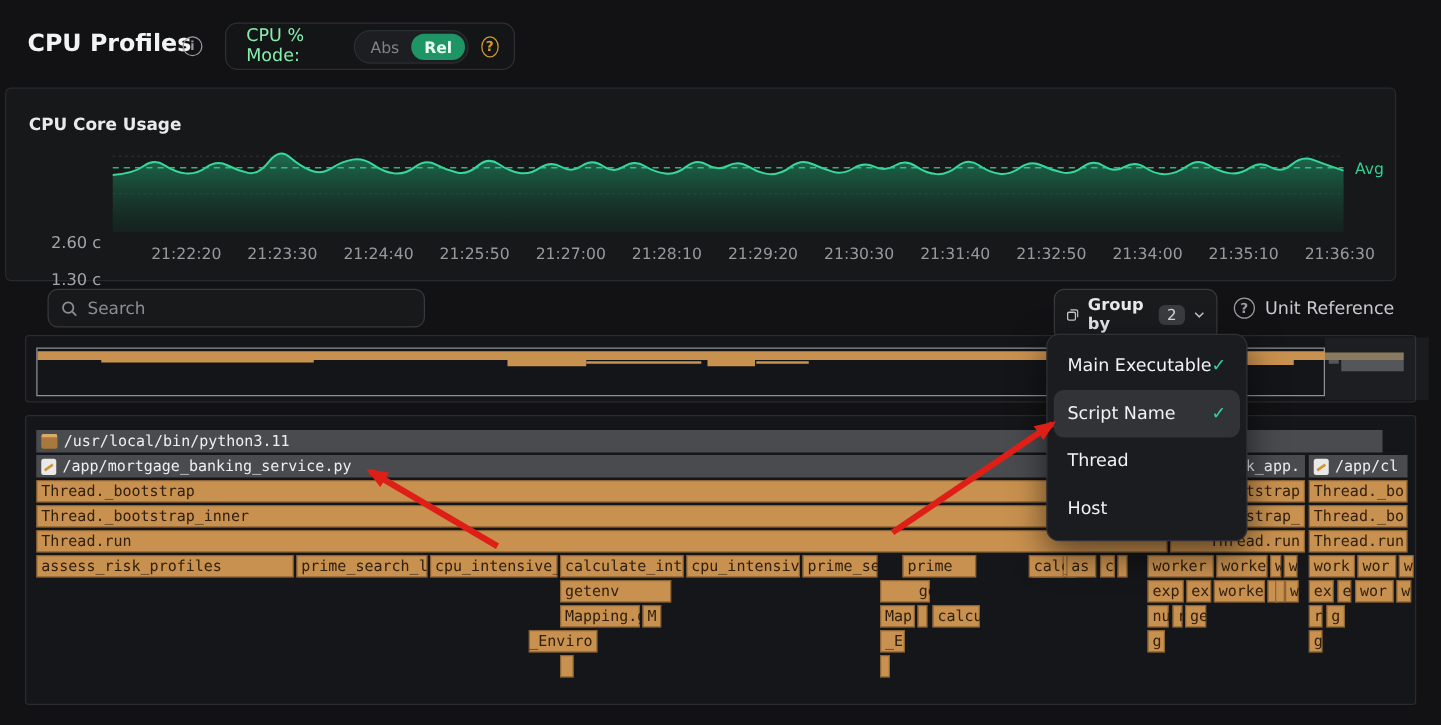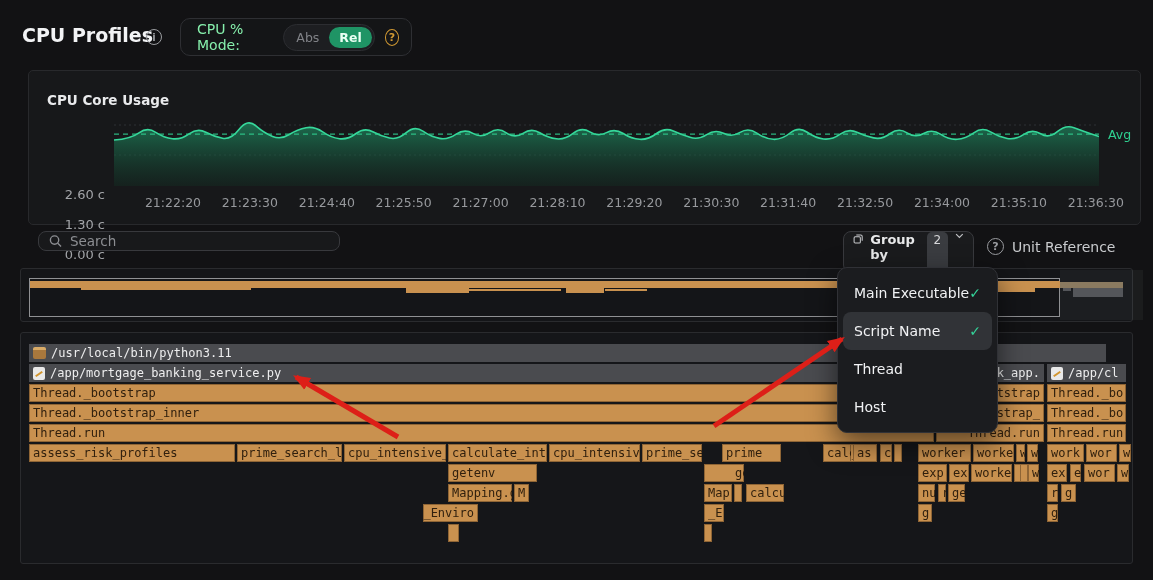--- a/index.html
+++ b/index.html
@@ -31,42 +31,42 @@
   .toggle { display:flex; align-items:center; background:#1d1e21; border:1px solid #2c2d31; border-radius:14px; padding:2px; }
   .toggle .opt { font-size:12.5px; padding:3px 10px; color:#808287; border-radius:12px; cursor:pointer; }
   .toggle .opt.sel { background:#1f9465; color:#eafff4; font-weight:bold; }
   .q-circle {
     display:inline-flex; align-items:center; justify-content:center;
     width:17px; height:17px; border:1.6px solid #d29a33; border-radius:50%;
     color:#d29a33; font-size:11px; font-weight:bold; cursor:pointer;
   }
 
   
-  .chart-panel { left:28px; top:70px; width:1113px; height:155px;padding-left:34px; }
+  .chart-panel { left:4px; top:70px; width:1113px; height:155px;padding-left:34px; }
   .chart-title { left:18px; top:21px; font-size:13.5px; font-weight:bold; color:#e9eaec; position:absolute; }
   .ylabel { position:absolute; width:64px; text-align:right; font-size:13px; color:#a2a4a8; }
   .xtick { position:absolute; width:80px; text-align:center; font-size:12.5px; color:#97999d; top:124px; }
   .chart-svg { position:absolute; left:85px; top:37px; }
   .avg-label { position:absolute; left:1079px; top:56px; font-size:12.5px; color:#2fd090; }
 
   
   .search-box {
-    left:38px; top:231px; width:302px; height:20px;
+    left:38px; top:231px; width:302px; height:31px;
     border:1px solid #38393d; border-radius:8px; background:#18191b;
     display:flex; align-items:center; padding:0 10px; gap:8px;
   }
   .search-box input {
     background:transparent; border:none; outline:none; color:#cfd1d4;
     font-size:13.5px; width:100%; font-family:"DejaVu Sans","Liberation Sans",sans-serif;
   }
   .search-box input::placeholder { color:#8c8e92; }
   .groupby-btn {
     left:843px; top:231px; width:131px; height:42px;
     border:1px solid #38393d; border-radius:8px; background:#1a1b1d;
-    display:flex; padding:0 9px; gap:7px; cursor:pointer;
+    display:flex; align-items:center; padding:0 9px; gap:7px; cursor:pointer;
   }
   .groupby-label { font-size:13px; font-weight:bold; color:#e8e9ea; }
   .count-badge { background:#3a3c40; color:#d6d7d9; font-size:12px; border-radius:5px; padding:1px 7px; }
   .unit-ref { left:987px; top:231px; height:31px; display:flex; align-items:center; gap:8px; cursor:pointer; }
   .unit-ref .info-circle { width:17px; height:17px; font-size:11px; }
   .unit-ref-label { font-size:14px; color:#c9cbce; }
 
   
   .minimap { left:20px; top:268px; width:1113px; height:54px; background:#141518; border:1px solid #2a2b2e; border-radius:3px; }
   .mm-seg { position:absolute; }

